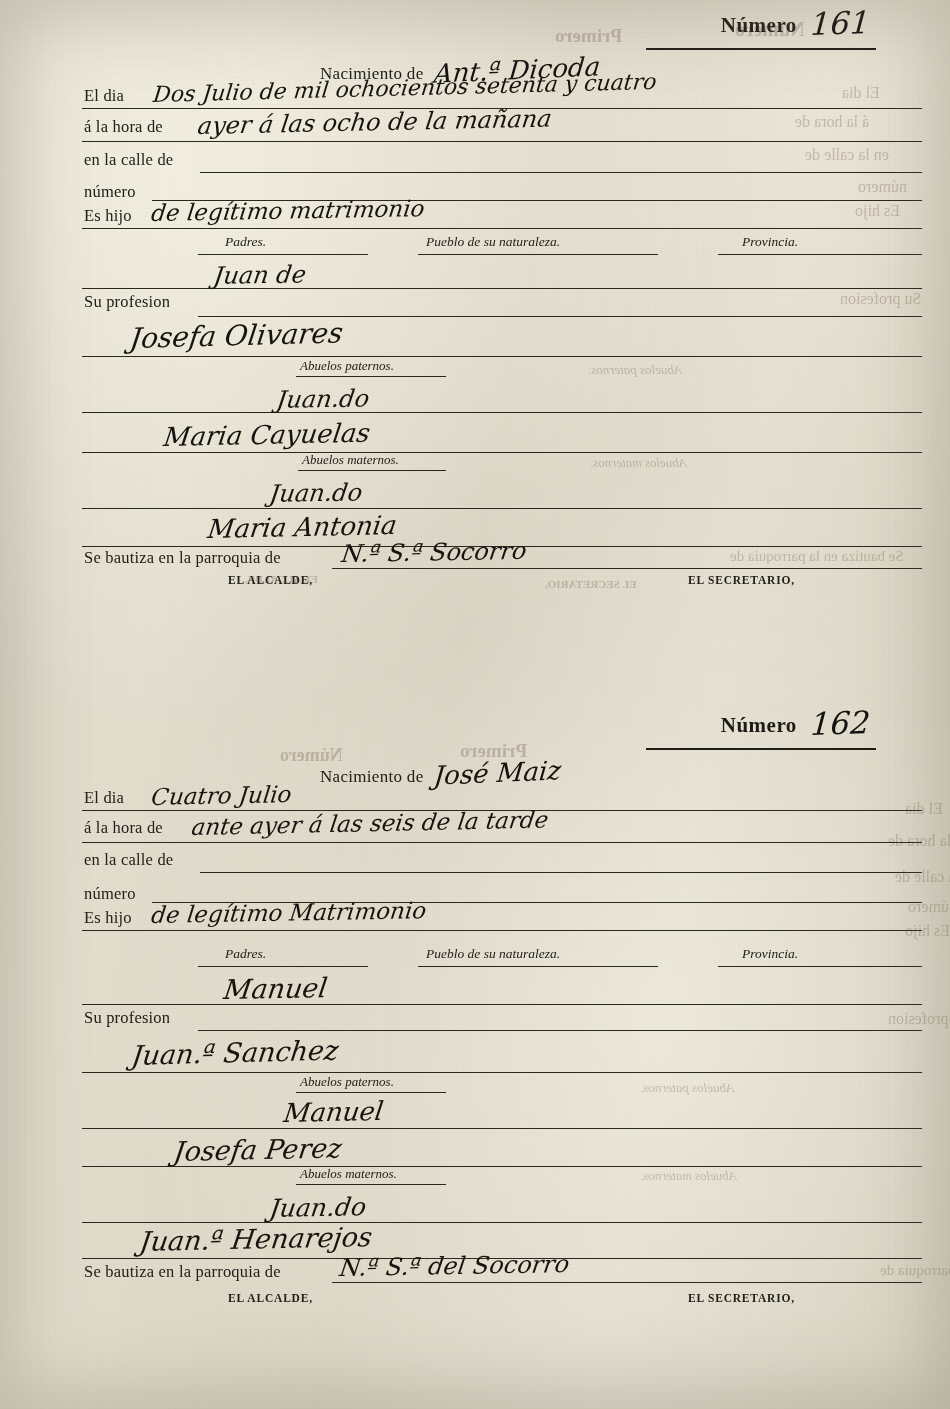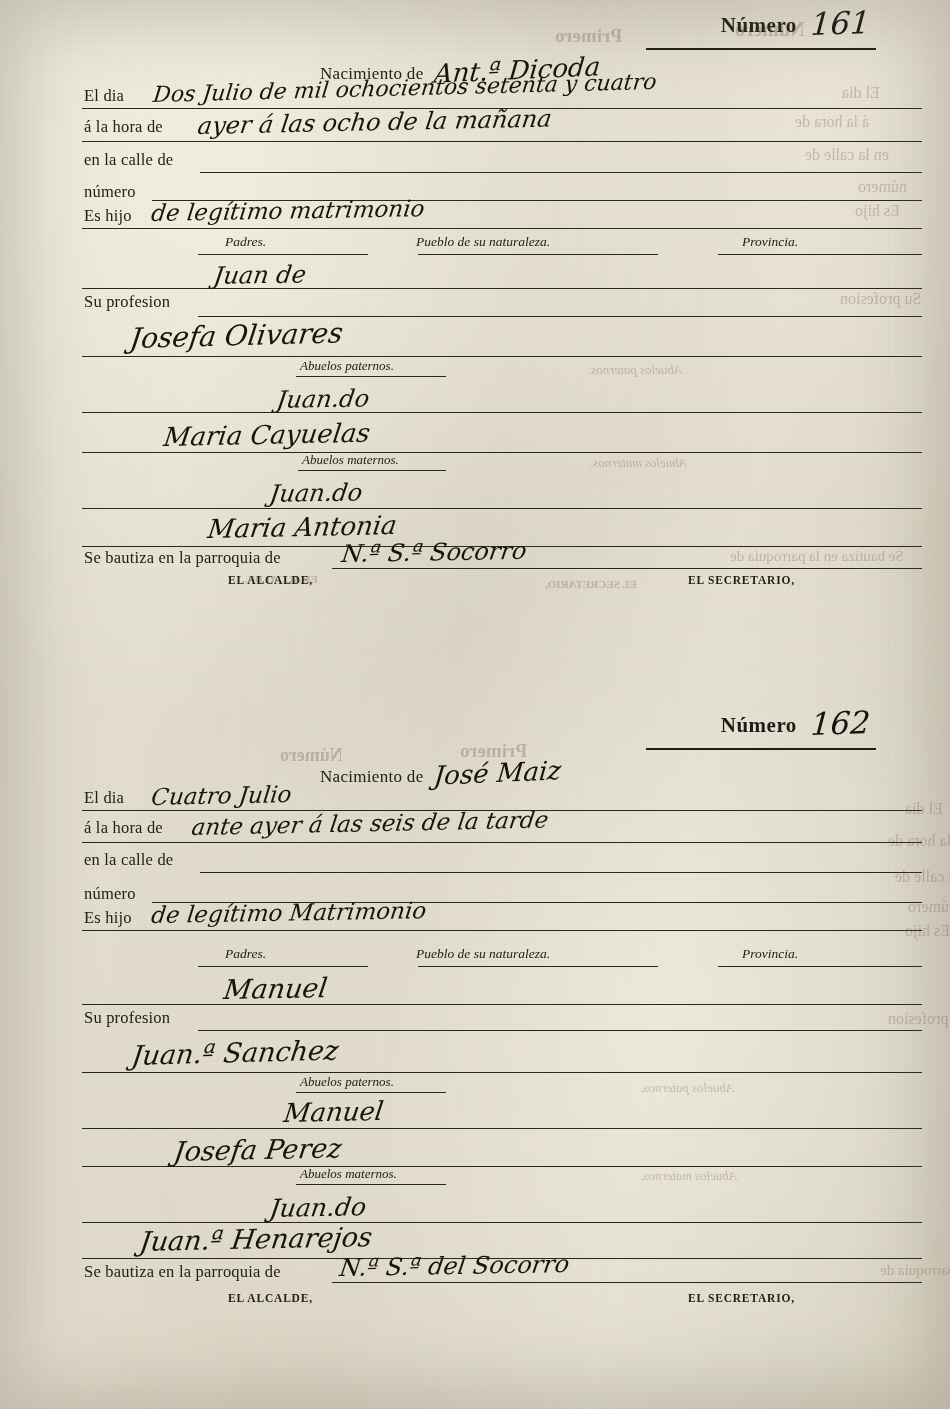--- a/index.html
+++ b/index.html
@@ -134,21 +134,21 @@
     position: absolute;
     width: 950px;
     font-size: 13.5px;
     font-style: italic;
   }
   .col-captions span {
     position: absolute;
     white-space: nowrap;
   }
   .cap-padres { left: 225px; }
-  .cap-pueblo { left: 416px; }
+  .cap-pueblo { left: 426px; }
   .cap-prov  { left: 742px; }
 
   .mini-caption {
     position: absolute;
     font-size: 13px;
     font-style: italic;
     white-space: nowrap;
   }
 
   .sign-row {

